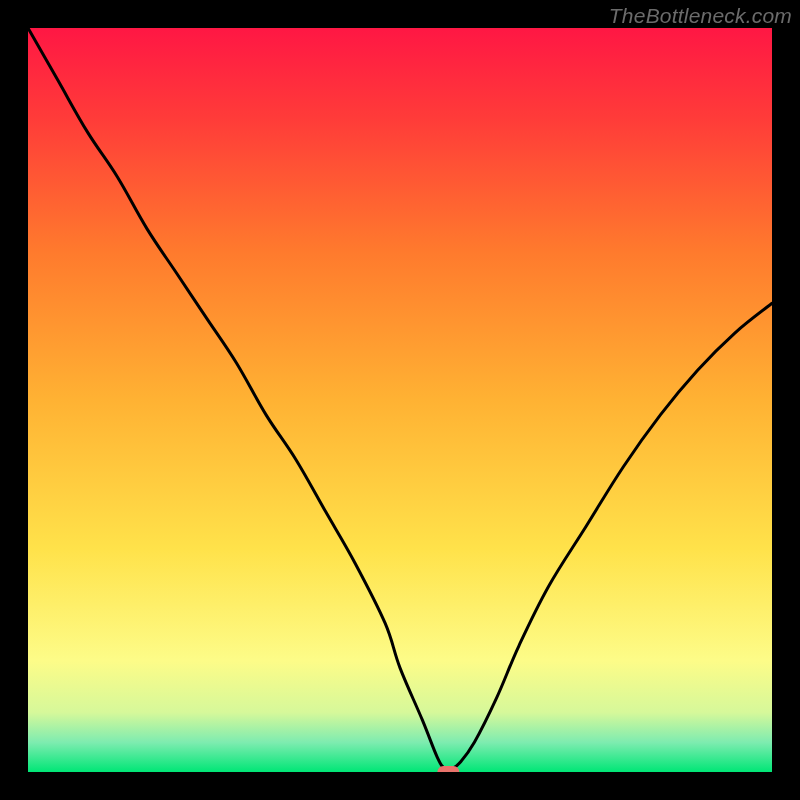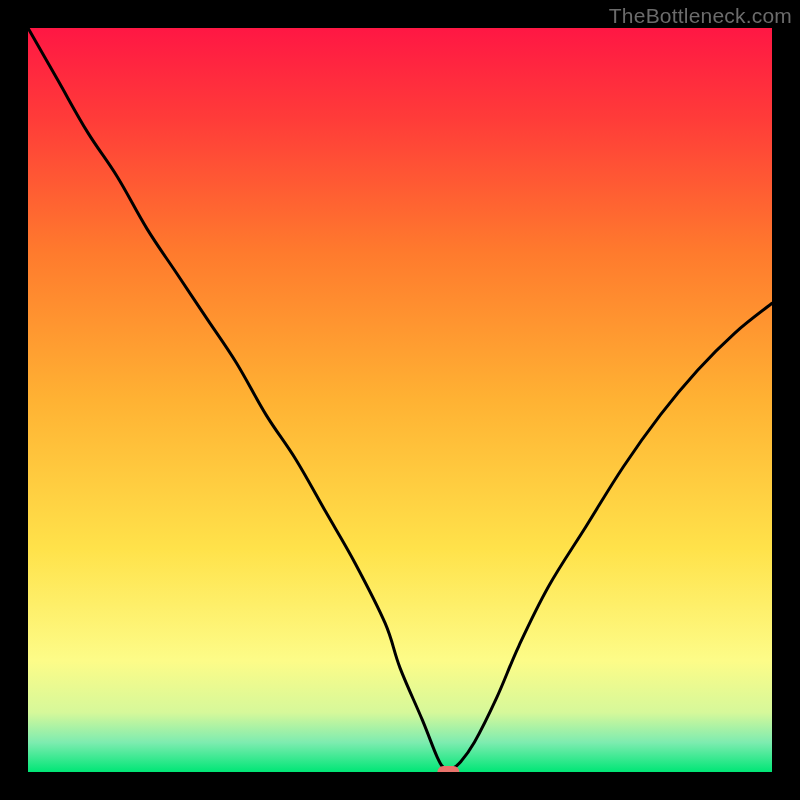--- a/index.html
+++ b/index.html
@@ -27,20 +27,21 @@
   }
   .watermark {
     position: absolute;
     top: 4px;
     right: 8px;
     color: #6b6b6b;
     font-size: 21px;
     font-weight: 500;
     letter-spacing: 0.2px;
     user-select: none;
+    font-style: italic;
   }
   svg { display: block; }
 </style>
 </head>
 <body>
 
 <div class="frame">
   <div class="watermark">TheBottleneck.com</div>
 
   <div class="plot-area">

